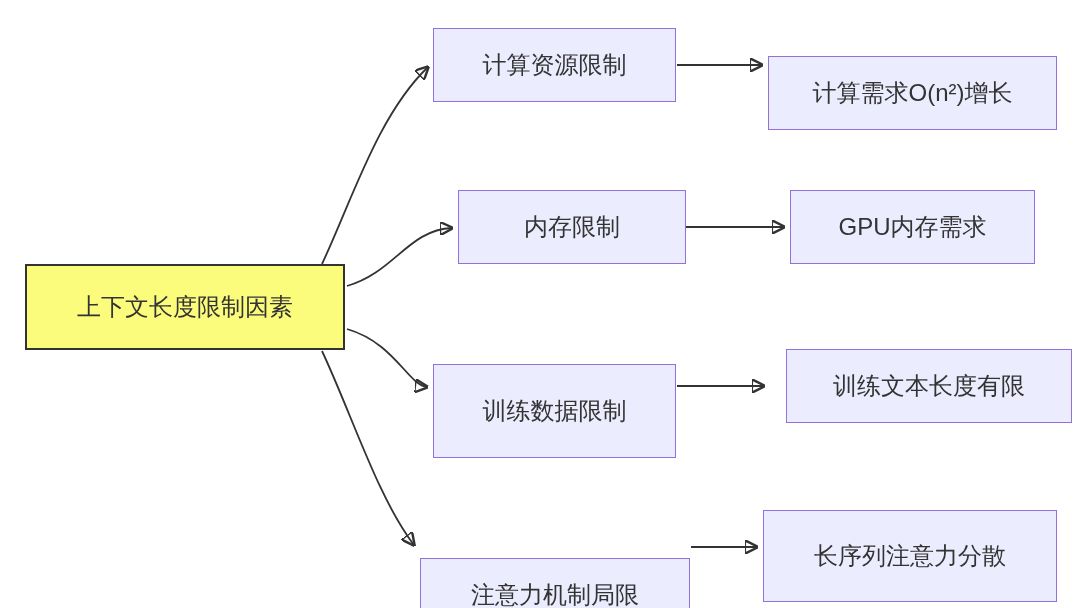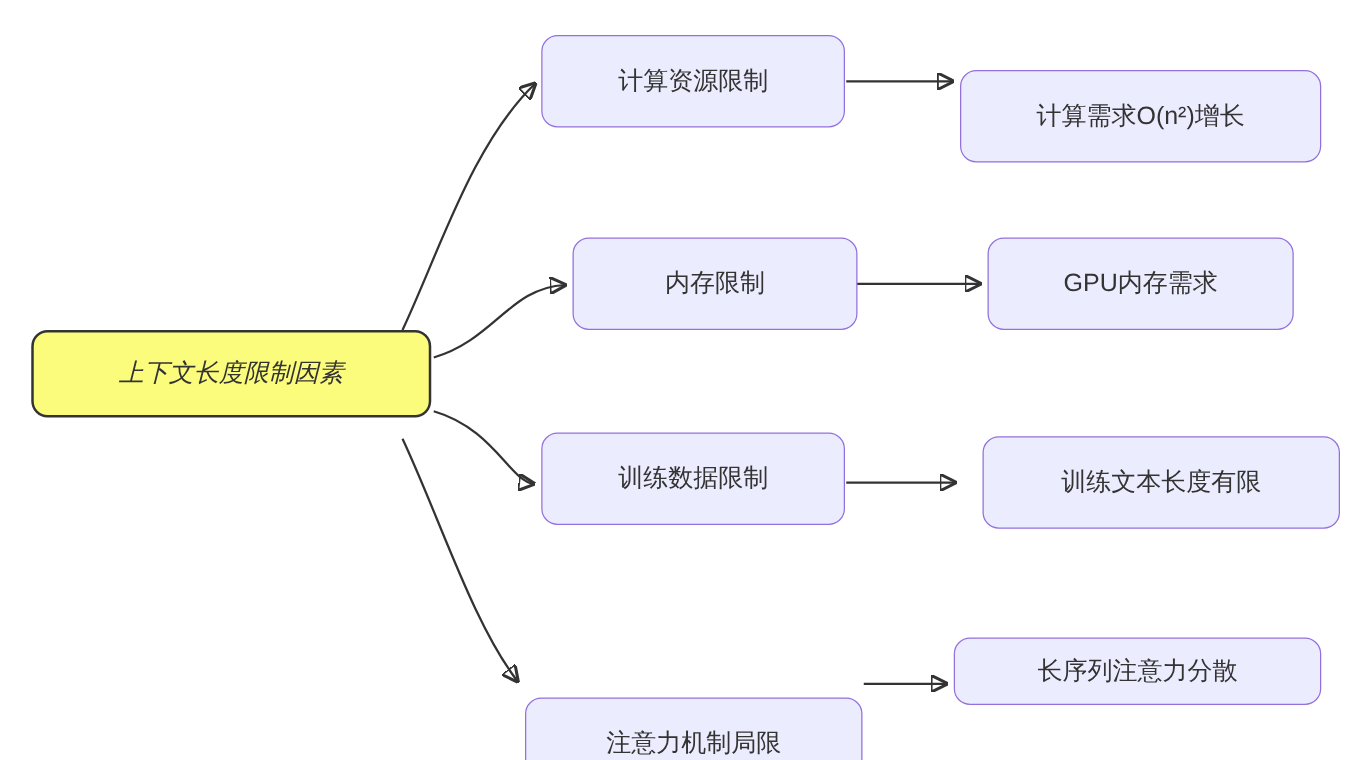--- a/index.html
+++ b/index.html
@@ -33,25 +33,24 @@
     fill: none;
     stroke: var(--edge);
     stroke-width: 1.8px;
   }
   .node {
     position: absolute;
     display: flex;
     align-items: center;
     justify-content: center;
     text-align: right;
-    font-size: 20px;
+    font-size: 24px;
     color: var(--text);
     line-height: 1.25;
     padding: 4px 10px;
-    border-radius: 13px;
   }
   .node.branch {
     background: var(--node-fill);
     border: 1px solid var(--node-border);
   }
   .node.root {
     background: var(--root-fill);
     border: 2px solid var(--root-border);
   }
 </style>
@@ -71,45 +70,45 @@
     <path d="M 347 286 C 395 272, 408 230, 452 228" marker-end="url(#arrow)"></path>
     <path d="M 347 329 C 395 343, 408 385, 427 387" marker-end="url(#arrow)"></path>
     <path d="M 322 351 C 352 415, 378 498, 414 545" marker-end="url(#arrow)"></path>
 
     <path d="M 677 65 L 762 65" marker-end="url(#arrow)"></path>
     <path d="M 651 227 L 784 227" marker-end="url(#arrow)"></path>
     <path d="M 677 386 L 764 386" marker-end="url(#arrow)"></path>
     <path d="M 691 547 L 757 547" marker-end="url(#arrow)"></path>
   </svg>
 
-  <div class="node root" style="left:25px; top:264px; width:320px; height:70px;font-style:italic;">
+  <div class="node root" style="left:25px; top:264px; width:320px; height:86px;">
     <span>上下文长度限制因素</span>
   </div>
 
   <div class="node branch" style="left:433px; top:28px; width:243px; height:74px;">
     <span>计算资源限制</span>
   </div>
   <div class="node branch" style="left:768px; top:28px; width:289px; height:74px;margin-top:28px;">
     <span>计算需求O(n²)增长</span>
   </div>
 
   <div class="node branch" style="left:458px; top:190px; width:228px; height:74px;">
     <span>内存限制</span>
   </div>
   <div class="node branch" style="left:790px; top:190px; width:245px; height:74px;">
     <span>GPU内存需求</span>
   </div>
 
-  <div class="node branch" style="left:433px; top:346px; width:243px; height:74px;">
+  <div class="node branch" style="left:433px; top:364px; width:243px; height:94px;">
     <span>训练数据限制</span>
   </div>
   <div class="node branch" style="left:770px; top:349px; width:286px; height:74px;margin-left:16px;">
     <span>训练文本长度有限</span>
   </div>
 
   <div class="node branch" style="left:420px; top:510px; width:270px; height:74px;margin-top:48px;">
     <span>注意力机制局限</span>
   </div>
-  <div class="node branch" style="left:763px; top:510px; width:294px; height:54px;">
+  <div class="node branch" style="left:763px; top:510px; width:294px; height:92px;">
     <span>长序列注意力分散</span>
   </div>
 
 </div>
 
 </body></html>

